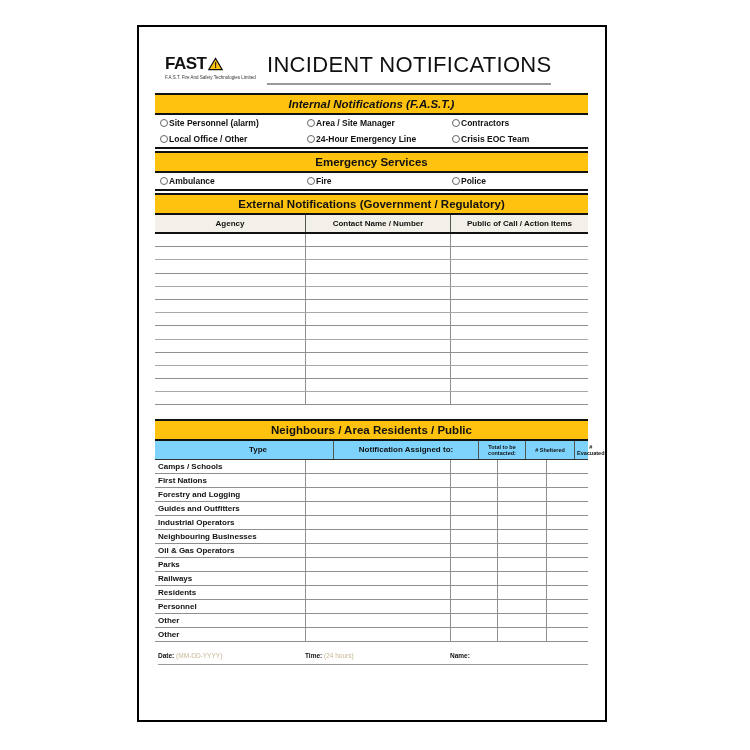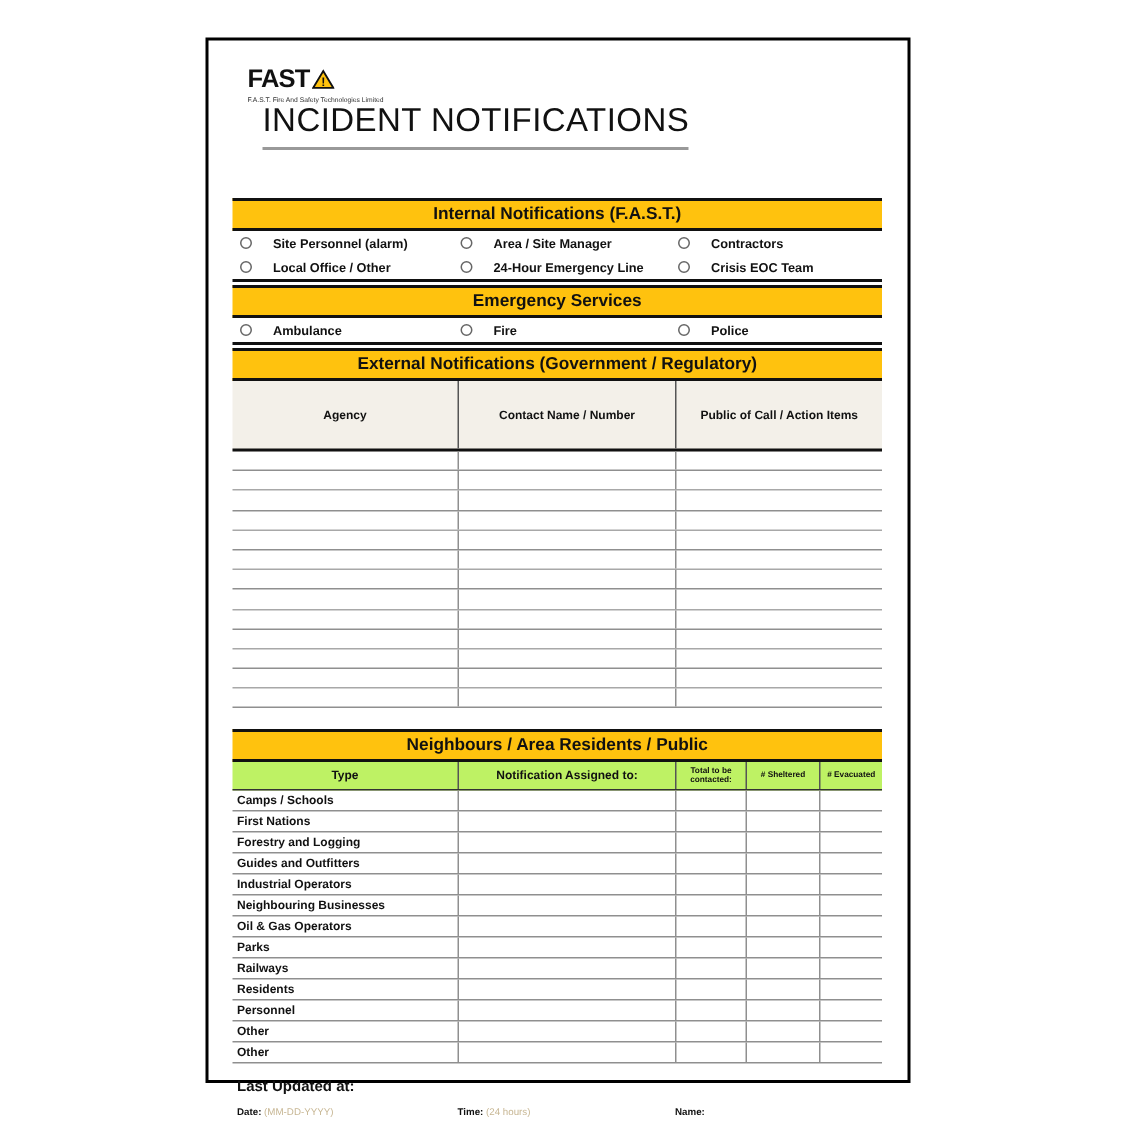--- a/index.html
+++ b/index.html
@@ -4,63 +4,63 @@
 <style>
   * { box-sizing: border-box; }
   html,body { margin:0; padding:0; background:#fff; }
   body { width:750px; height:750px; position:relative; font-family:"Liberation Sans",sans-serif; color:#111; }
 
   .page { position:absolute; left:137px; top:25px; width:470px; height:697px;
           border:2px solid #000; background:#fff; }
   .content { position:absolute; left:16px; right:17px; top:0; }
 
   
-  .hdr { display:flex; align-items:flex-start; margin-top:16px; padding-left:10px;flex-direction:column; }
+  .hdr { display:flex; align-items:flex-start; margin-top:27px; padding-left:10px; }
   .logo { display:flex; flex-direction:column; width:92px; }
   .logo-row { display:flex; align-items:center; gap:2px; }
   .logo-text { font-size:17px; font-weight:800; letter-spacing:-0.5px; }
   .tagline { font-size:4.5px; color:#333; margin-top:1px; white-space:nowrap; }
   .title { font-size:22px; font-weight:400; letter-spacing:0.3px; line-height:1;
            padding-bottom:7px; border-bottom:2.5px solid #999; margin-left:10px; }
 
   
   .banner { background:#FFC20E; border-top:2px solid #111; border-bottom:2px solid #111;
             text-align:center; font-weight:800; font-size:11.5px; padding:3px 0; }
 
   
   .opts { display:grid; grid-template-columns:147px 145px 1fr; border-bottom:2px solid #111; }
-  .opt { display:flex; align-items:center; gap:14px; padding:3px 0 3px 5px; }
+  .opt { display:flex; align-items:center; gap:1px; padding:3px 0 3px 5px; }
   .circ { width:8px; height:8px; border:1.4px solid #666; border-radius:50%; flex:0 0 auto; background:#fff; }
   .olabel { font-size:8.5px; font-weight:800; white-space:nowrap; }
 
   
   .ext-head { display:grid; grid-template-columns:150px 145px 1fr; background:#f3f0e9;
               border-bottom:2px solid #111; }
-  .ext-head > div { font-size:8px; font-weight:800; text-align:center; padding:18px 0; }
+  .ext-head > div { font-size:8px; font-weight:800; text-align:center; padding:4px 0; }
   .ext-head > div + div { border-left:1.5px solid #555; }
   .er { display:grid; grid-template-columns:150px 145px 1fr; height:13.2px;
         border-bottom:1.5px solid #8f8f8f; }
   .er:nth-child(even) { border-bottom-color:#a8a8a8; }
   .er > div + div { border-left:1.5px solid #8f8f8f; }
 
   
-  .nb-head { display:grid; grid-template-columns:150px 145px 47px 49px 1fr; background:#bef264;
-             border-bottom:1.5px solid #333; height:19px; }
+  .nb-head { display:grid; grid-template-columns:150px 145px 47px 49px 1fr; background:#7dd3fc;
+             border-bottom:1.5px solid #333; height:19px;padding-left:28px; }
   .nb-head > div { display:flex; align-items:center; justify-content:center; text-align:center;
                    font-weight:800; font-size:8px; line-height:1.1; }
   .nb-head > div + div { border-left:1.5px solid #555; }
   .nb-head > div.sm { font-size:5.5px; padding:0 2px; }
   .nr { display:grid; grid-template-columns:150px 145px 47px 49px 1fr; height:14px;
         border-bottom:1.5px solid #8f8f8f; }
   .nr > div + div { border-left:1.5px solid #8f8f8f; }
   .nr .type { font-size:8px; font-weight:800; padding:2px 0 0 3px; white-space:nowrap; }
 
   .spacer14 { height:14px; }
   .mt2 { margin-top:2px; }
-  .mt16 { margin-top:32px; }
+  .mt16 { margin-top:8px;font-style:italic; }
 
   
   .footer { margin-top:10px; padding-left:3px; }
   .fhead { font-size:10px; font-weight:800; }
   .frow { display:flex; margin-top:8px; border-bottom:1.5px solid #999; padding-bottom:5px; }
   .ffield { font-size:6.5px; }
   .ffield .flabel { font-weight:800; }
   .ffield .fhint { color:#c7b693; }
   .f-date { width:147px; }
   .f-time { width:145px; }
@@ -301,21 +301,20 @@
       <div class="nr">
           <div class="type">Other</div>
           <div></div>
           <div></div>
           <div></div>
           <div></div>
         </div>
     </div>
 
     <div class="footer">
-      <div class="fhead">Last Updated at:</div>
       <div class="frow">
         <div class="ffield f-date">
           <span class="flabel">Date:</span>
           <span class="fhint">(MM-DD-YYYY)</span>
         </div>
         <div class="ffield f-time">
           <span class="flabel">Time:</span>
           <span class="fhint">(24 hours)</span>
         </div>
         <div class="ffield">

